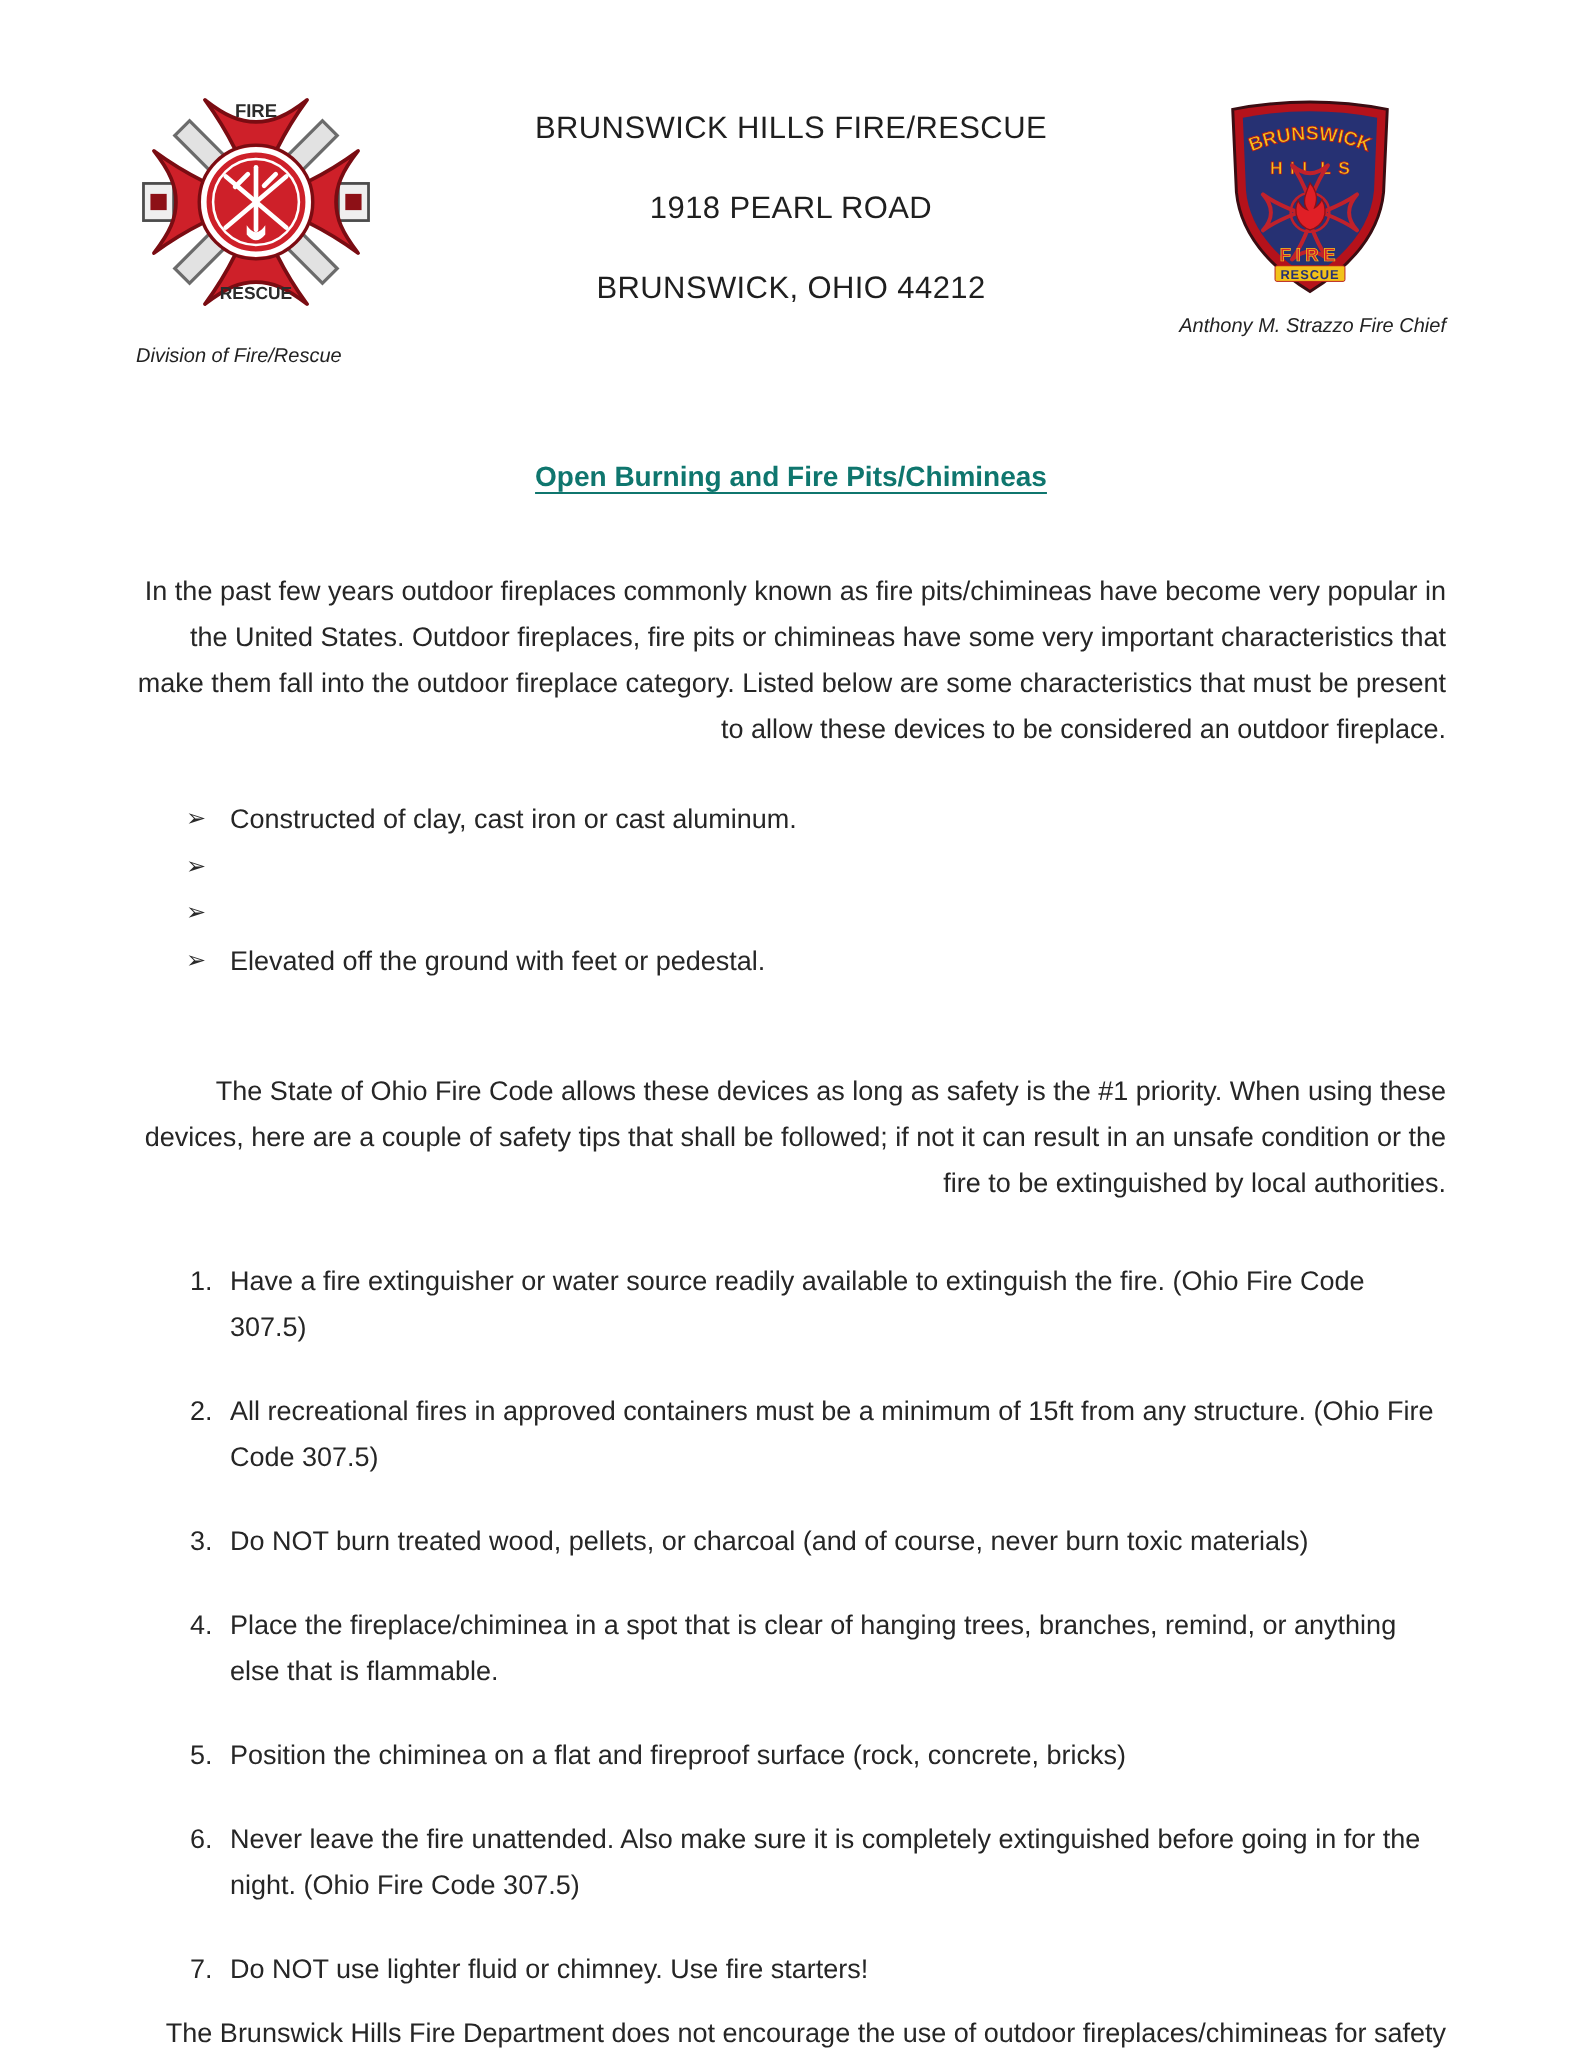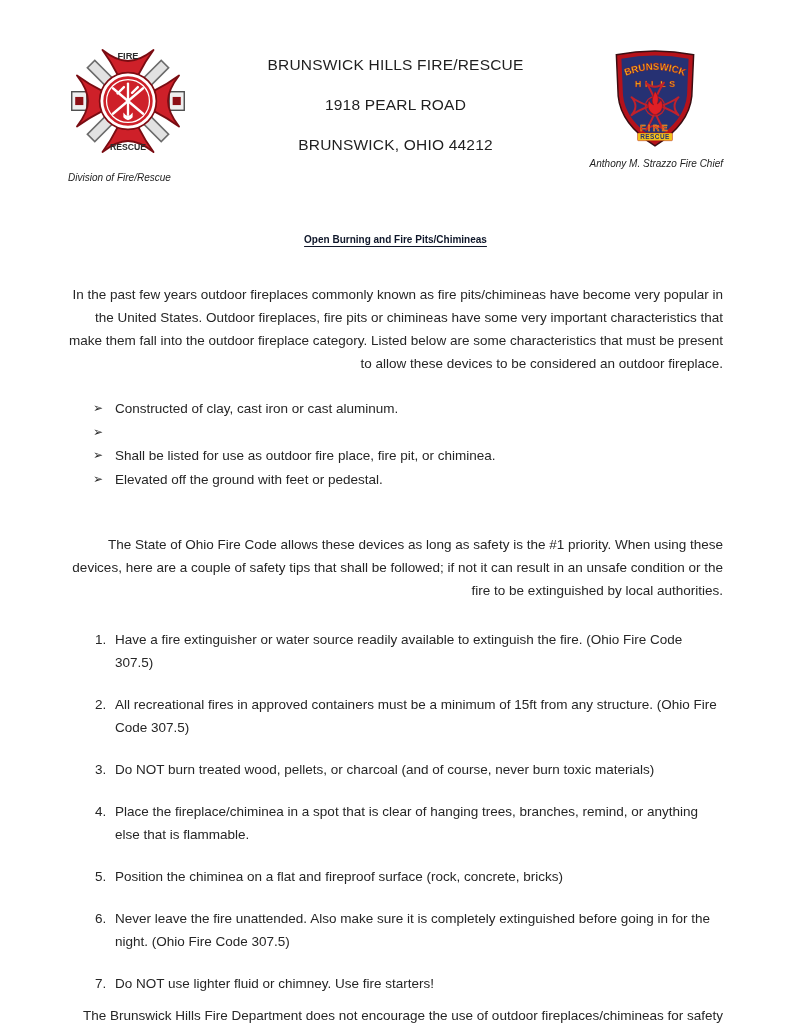--- a/index.html
+++ b/index.html
@@ -43,23 +43,23 @@
   .org-line {
     font-size: 15.5px;
     letter-spacing: 0.2px;
     color: #1f1f1f;
     margin-bottom: 22px;
   }
   
   .doc-title-wrap { text-align: center; margin-top: 46px; }
   .doc-title {
     display: inline-block;
-    font-size: 10px;
+    font-size: 14px;
     font-weight: bold;
-    color: #0f172a;
+    color: #0f766e;
     text-decoration: underline;
     text-underline-offset: 3px;
   }
   
   .body-text {
     font-size: 13.5px;
     line-height: 23px;
     color: #262626;
     text-align: right;
   }
@@ -190,21 +190,20 @@
   <ul class="bullet-list">
     <li class="bullet-item">
       <span class="bullet-marker">➢</span>
       <span>Constructed of clay, cast iron or cast aluminum.</span>
     </li>
     <li class="bullet-item">
       <span class="bullet-marker">➢</span>
     </li>
     <li class="bullet-item">
       <span class="bullet-marker">➢</span>
-      <span>Shall be listed for use as outdoor fire place, fire pit, or chiminea.</span>
     </li>
     <li class="bullet-item">
       <span class="bullet-marker">➢</span>
       <span>Elevated off the ground with feet or pedestal.</span>
     </li>
   </ul>
 
   <p class="body-text para-safety">The State of Ohio Fire Code allows these devices as long as safety is the #1 priority. When using these devices, here are a couple of safety tips that shall be followed; if not it can result in an unsafe condition or the fire to be extinguished by local authorities.</p>
 
   <ol class="numbered-list">

